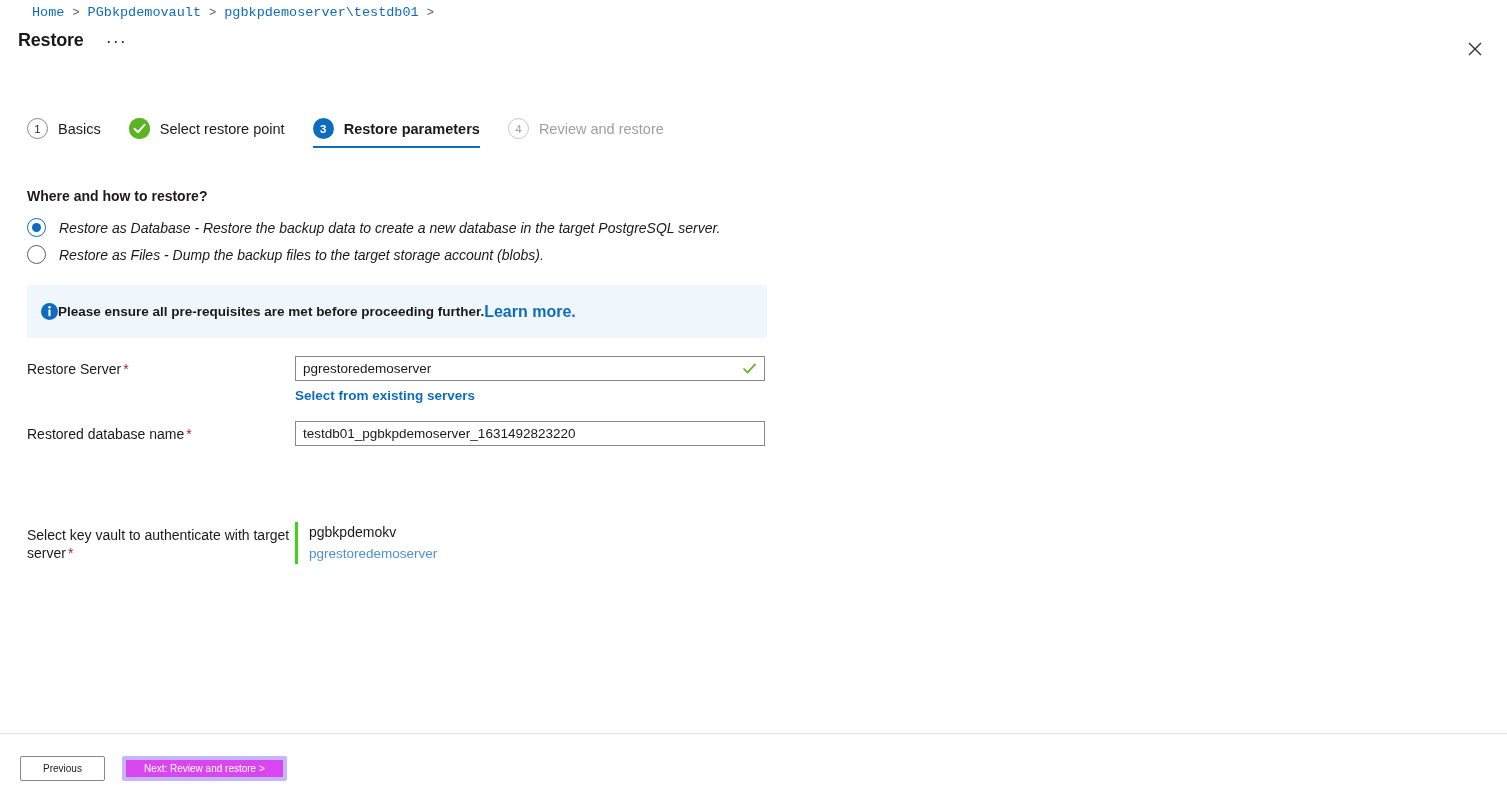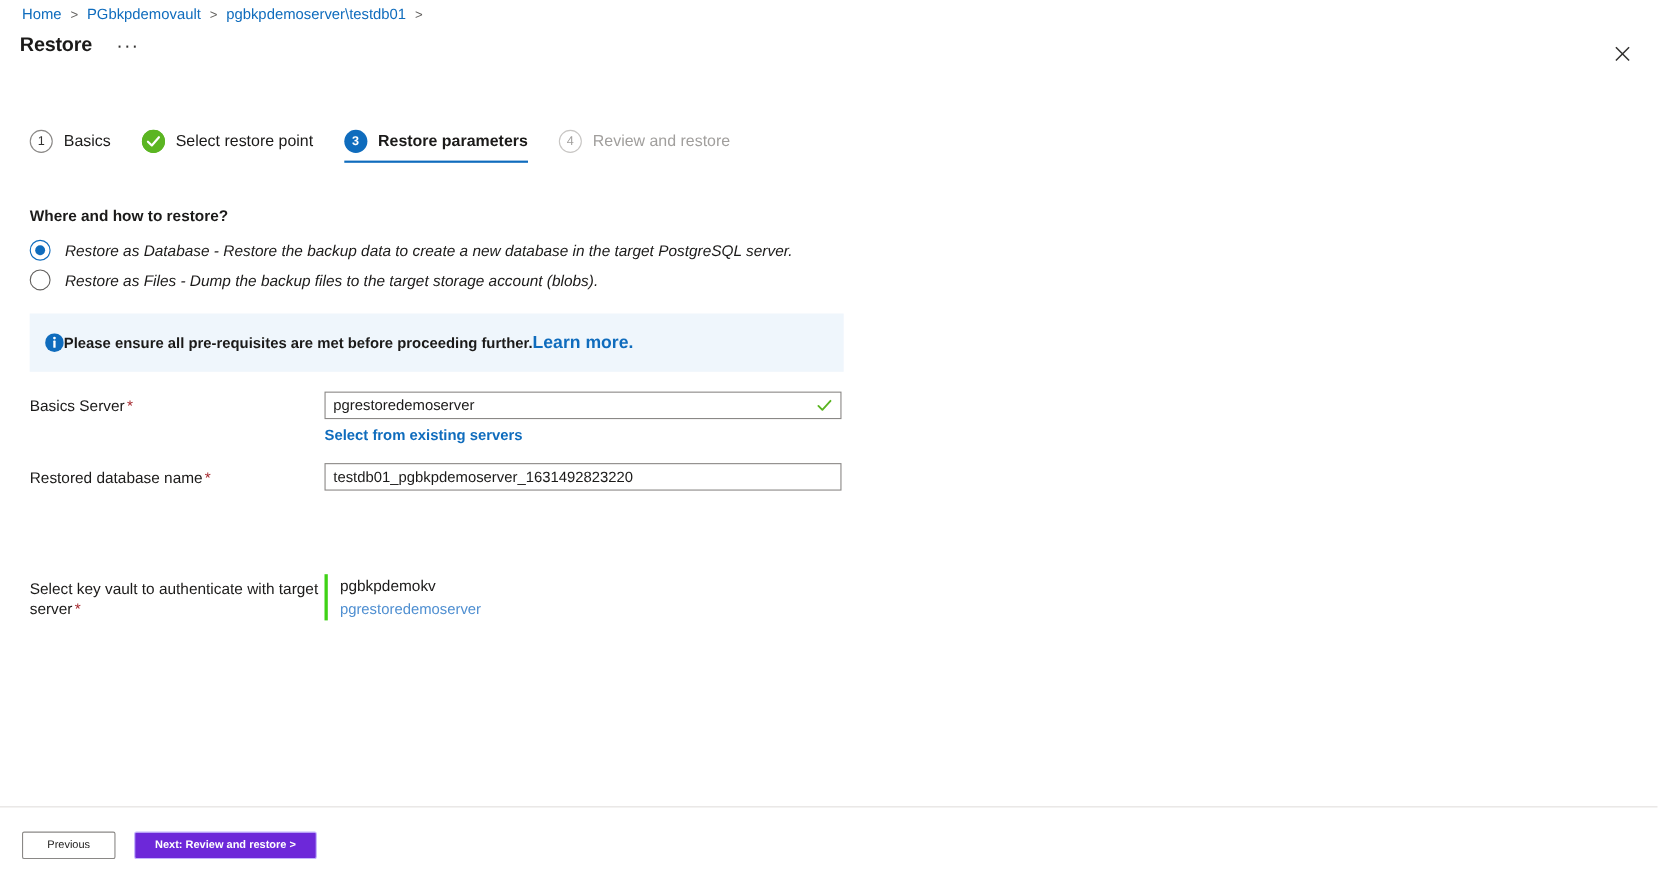--- a/index.html
+++ b/index.html
@@ -8,23 +8,24 @@
     width: 1507px; height: 801px;
     background: #ffffff;
     font-family: "Liberation Sans", sans-serif;
     color: #1b1a19;
     overflow: hidden;
   }
   .page { position: relative; width: 1507px; height: 801px; }
 
   
   .breadcrumb {
-    position: absolute; left: 20px; top: 5px;
+    position: absolute; left: 32px; top: 5px;
     display: flex; align-items: center;
     font-size: 13.5px;
+    font-family: Liberation Mono, monospace;
   }
   .crumb {
     color: #0f6cbd; cursor: pointer; white-space: nowrap;
   }
   .crumb-sep {
     color: #605e5c; margin: 0 8px; font-size: 12px;
   }
 
   
   .title-row {
@@ -175,22 +176,22 @@
   .btn {
     font-family: "Liberation Sans", sans-serif;
     font-size: 10px; height: 25px;
     cursor: pointer; border-radius: 2px;
   }
   .btn-secondary {
     background: #ffffff; border: 1px solid #8a8886;
     color: #1b1a19; padding: 0 22px; font-weight: 400;
   }
   .btn-primary {
-    background: #6d28d9; border: 1px solid #c4b5fd;
-    color: #ffffff; padding: 0 18px; font-weight: 700;
+    background: #d946ef; border: 4px solid #c4b5fd;
+    color: #ffffff; padding: 0 18px; font-weight: 400;
   }
 </style>
 </head>
 <body>
 
 <div class="page">
 
   <nav class="breadcrumb">
     <span class="crumb">Home</span>
     <span class="crumb-sep">&gt;</span>
@@ -262,21 +263,21 @@
           <circle cx="8.5" cy="4.3" r="1.25" fill="#ffffff"></circle>
           <rect x="7.45" y="6.6" width="2.1" height="6.6" rx="0.6" fill="#ffffff"></rect>
         </svg>
       </span>
       <span class="info-text">Please ensure all pre-requisites are met before proceeding further.</span>
         <span class="info-link">Learn more.</span>
     </div>
 
     <div class="field-row">
       <div class="field-label">
-        <span>Basics Server</span><span class="req">*</span>
+        <span>Restore Server</span><span class="req">*</span>
       </div>
       <div class="field-ctrl">
         <input class="text-input" type="text" value="pgrestoredemoserver" style="">
         <span class="valid-check">
           <svg width="15" height="15" viewBox="0 0 15 15">
             <path d="M2 8 L5.6 11.6 L13 3.4" stroke="#5bb522" stroke-width="1.7" fill="none" stroke-linecap="round" stroke-linejoin="round"></path>
           </svg>
         </span>
         <div class="sub-link">Select from existing servers</div>
       </div>

